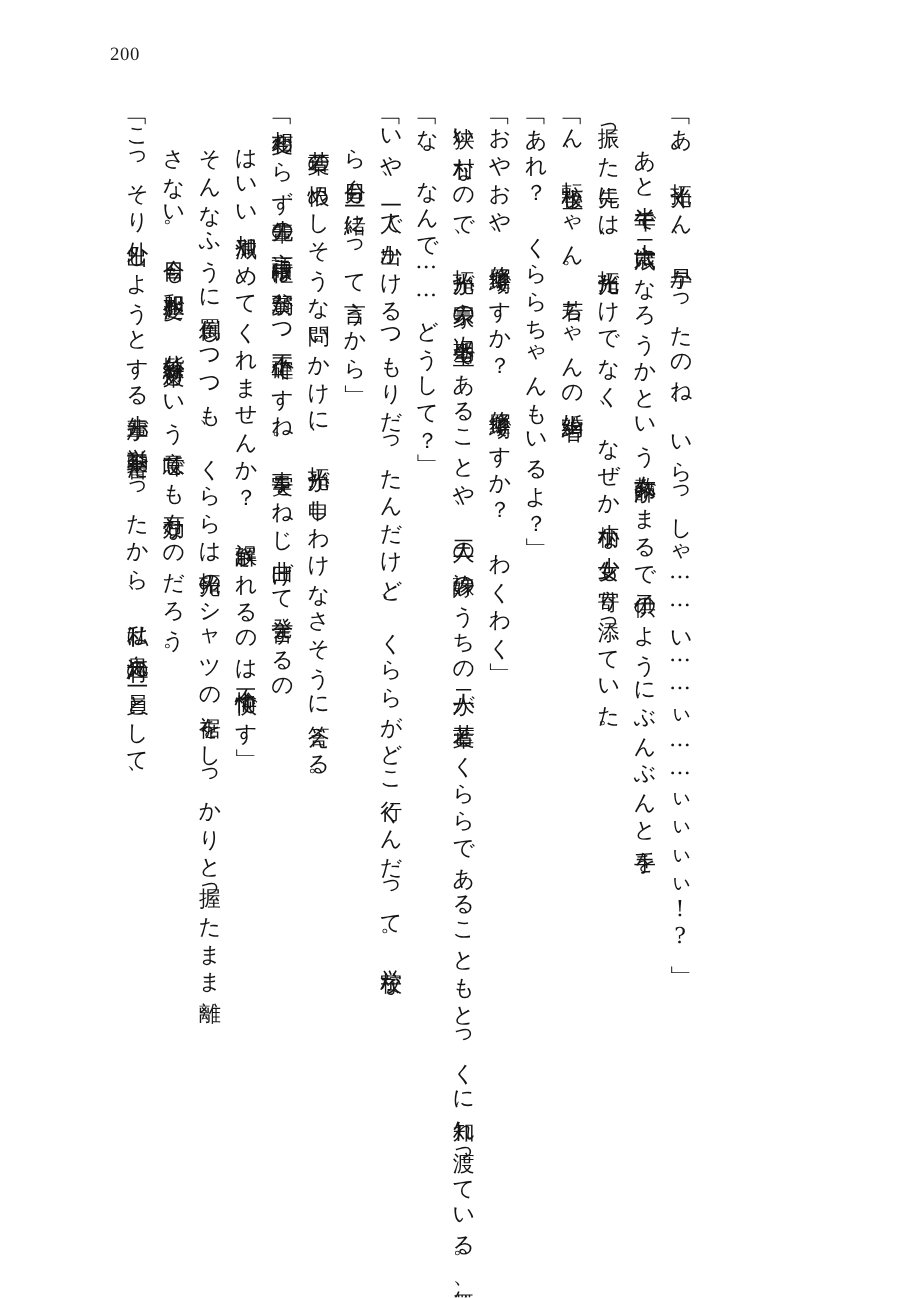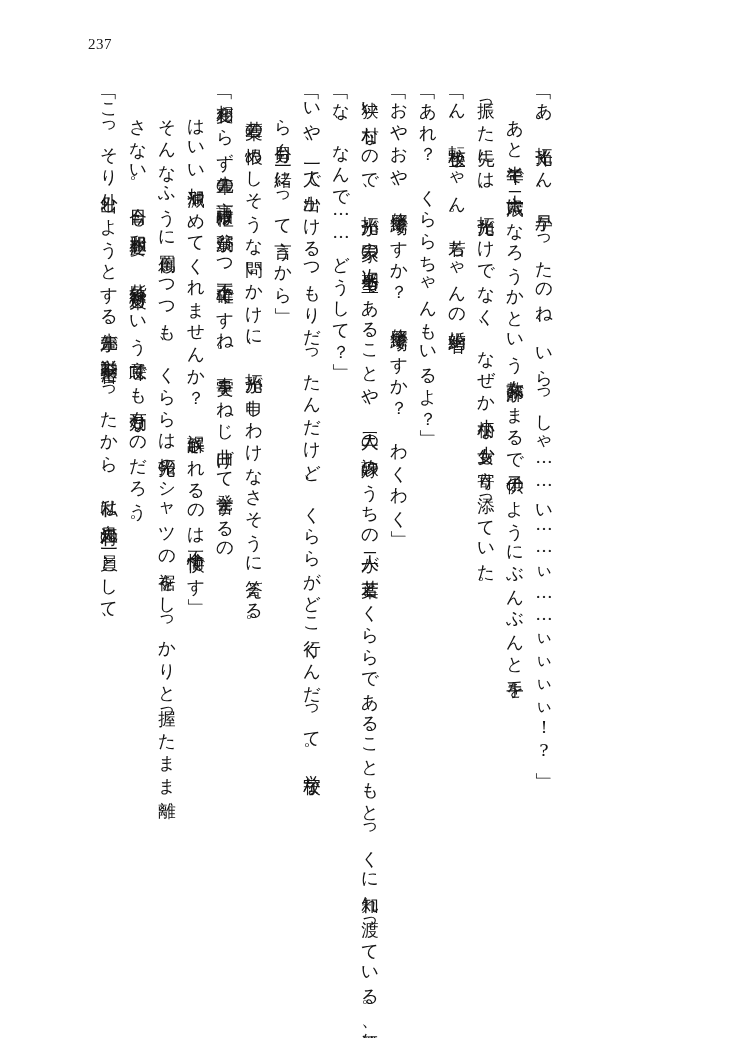--- a/index.html
+++ b/index.html
@@ -54,21 +54,21 @@
   }
   .col.indent {
     padding-top: 19px;
   }
 </style>
 </head>
 <body>
 
 <div id="page">
 
-  <div id="page-number">237</div>
+  <div id="page-number">200</div>
 
   <div id="text-block">
       <div class="col">「こっそり外出しようとする先輩が挙動不審だったから、私は鬼江村の一員として、</div>
       <div class="col indent">さない。今日も和服姿だ。紫外線対策という意味でも有効なのだろう。</div>
       <div class="col indent">そんなふうに罵倒しつつも、くららは拓光のシャツの裾をしっかりと握ったまま離</div>
       <div class="col indent">はいい加減やめてくれませんか？ 誤解されるのは不愉快です」</div>
       <div class="col">「相変わらず先輩の言語中枢は貧弱かつ不正確ですね。事実をねじ曲げて発言するの</div>
       <div class="col indent">若葉の恨めしそうな問いかけに、拓光が申しわけなさそうに答える。</div>
       <div class="col indent">ら自分も一緒にって言うから」</div>
       <div class="col">「いや、一人で出かけるつもりだったんだけど、くららがどこ行くんだって。学校な</div>

